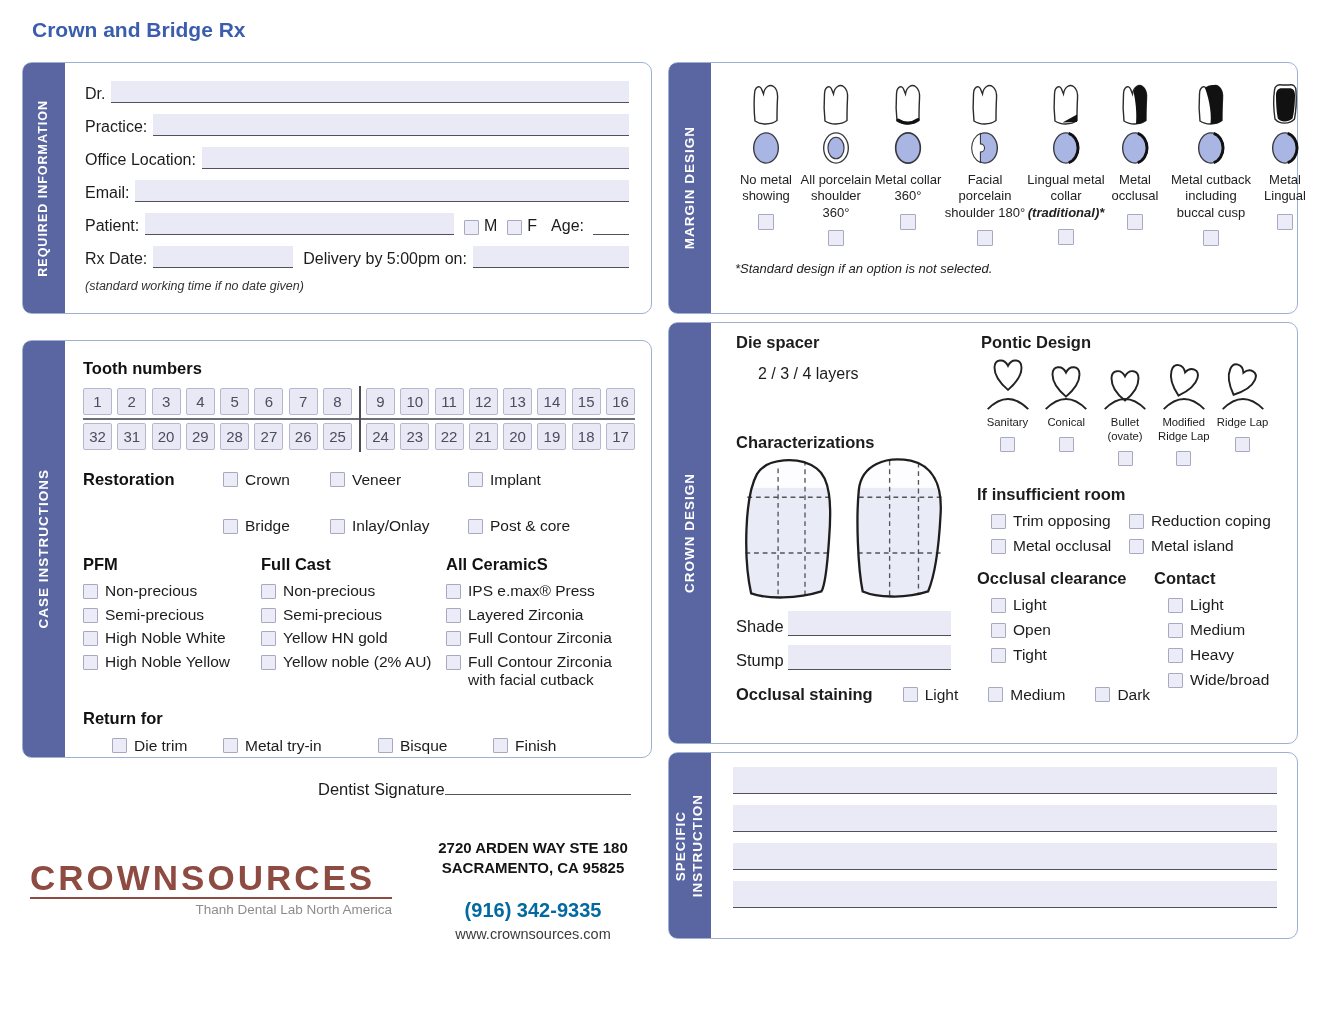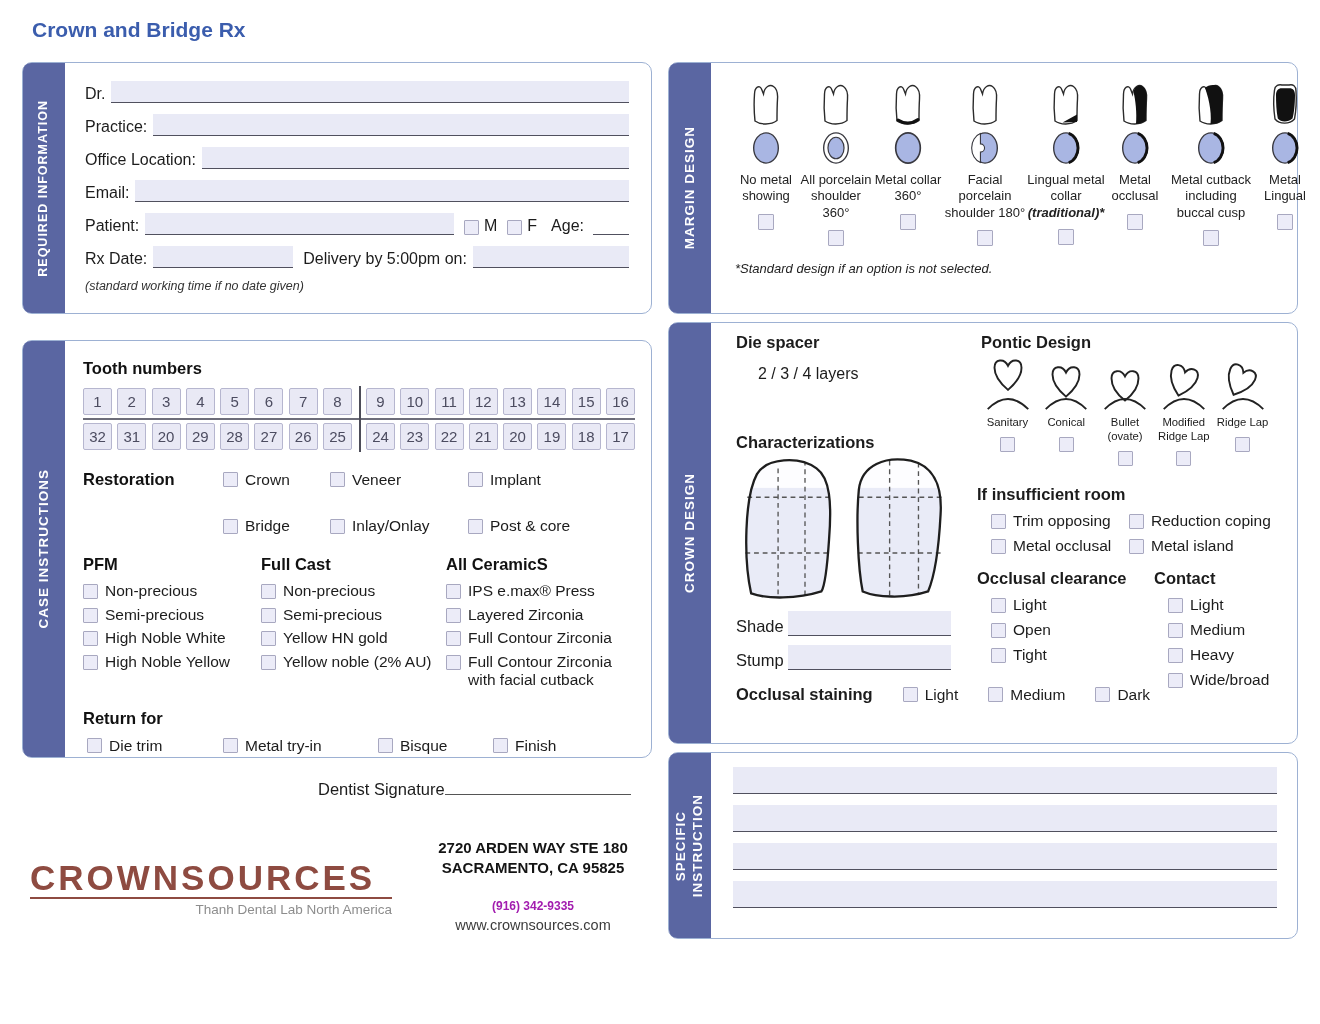--- a/index.html
+++ b/index.html
@@ -75,21 +75,21 @@
   .line-slot{height:26px;background:#e9eaf6;border-bottom:1.7px solid #50505e;margin-bottom:11px;}
 
   
   .signature{position:absolute;left:318px;top:778px;font-size:16.5px;}
   .sig-line{display:inline-block;width:186px;border-bottom:1.5px solid #555;height:16px;}
   .logo-wrap{position:absolute;left:30px;top:860px;width:362px;}
   .logo{font-size:35px;letter-spacing:3px;font-weight:600;color:#8e4b41;border-bottom:2.4px solid #8e4b41;padding-bottom:0;line-height:1.05;white-space:nowrap;}
   .tagline{text-align:right;color:#8d8d8d;font-size:13.5px;margin-top:3px;}
   .addr{position:absolute;left:408px;top:838px;width:250px;text-align:center;}
   .addr .a{font-weight:bold;font-size:15px;line-height:1.35;color:#141414;}
-  .addr .phone{font-weight:bold;font-size:12px;margin-top:20px;color:#a21caf;}
+  .addr .phone{font-weight:bold;font-size:20px;margin-top:20px;color:#0369a1;}
   .addr .site{font-size:14.5px;color:#3c3c3c;margin-top:4px;}
 
   svg{display:block;}
 </style>
 </head>
 <body>
 
 <div class="page-title">Crown and Bridge Rx</div>
 
 <div class="box" id="req" style="left:22px;top:62px;width:628px;height:250px;">
@@ -394,21 +394,21 @@
         <div class="ci">
             <span class="cb"></span>
             <span class="t">Full Contour Zirconia with facial cutback</span>
           </div>
       </div>
     </div>
 
     <div class="return">
       <h3>Return for</h3>
       <div class="return-items">
-        <span class="ci" style="margin-left:4px;">
+        <span class="ci" style="margin-left:29px;">
             <span class="cb"></span>
             <span>Die trim</span>
           </span>
         <span class="ci">
             <span class="cb"></span>
             <span>Metal try-in</span>
           </span>
         <span class="ci">
             <span class="cb"></span>
             <span>Bisque</span>

